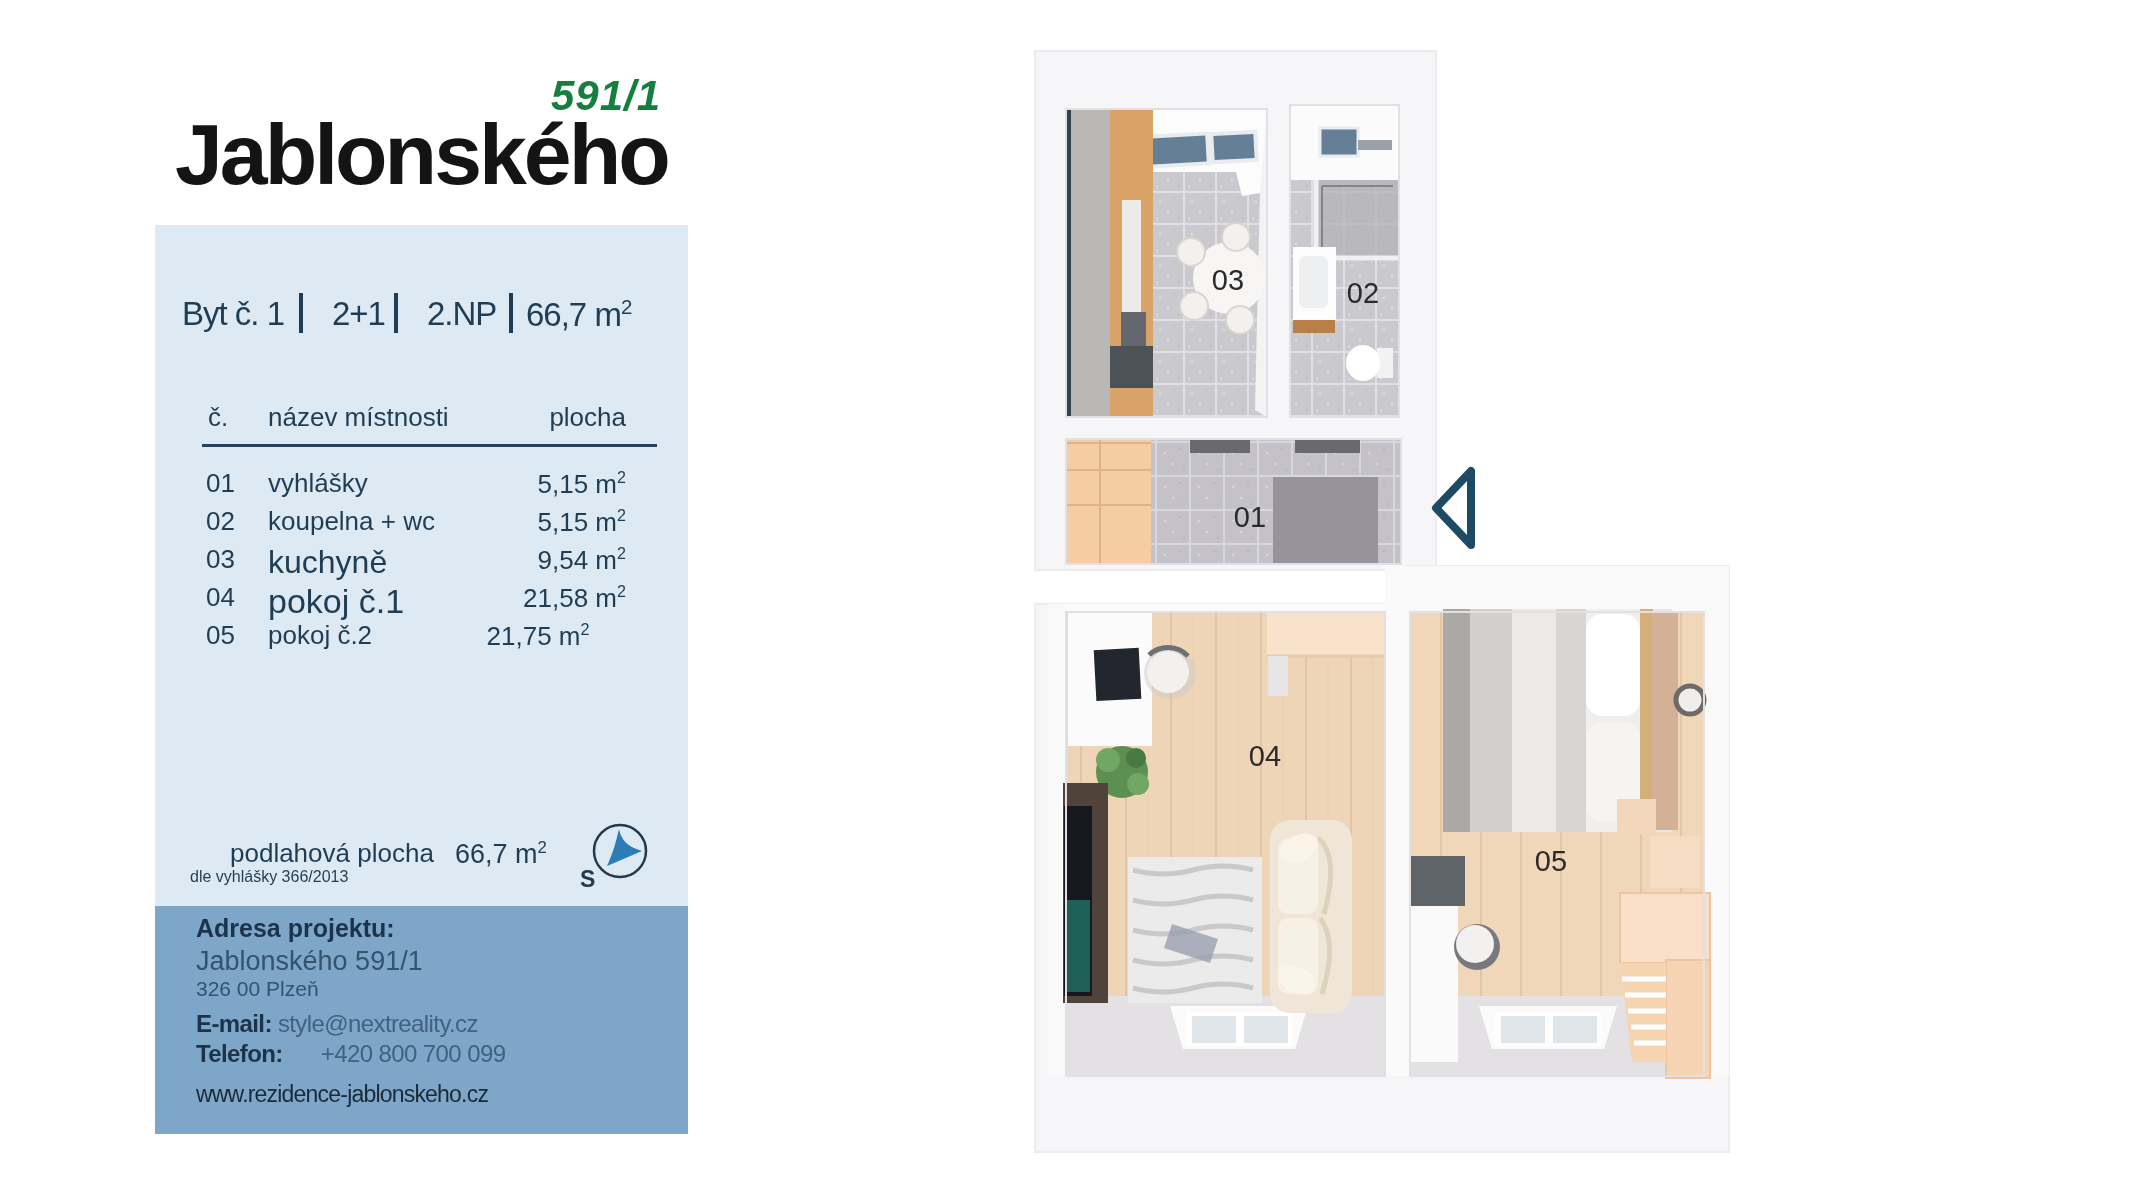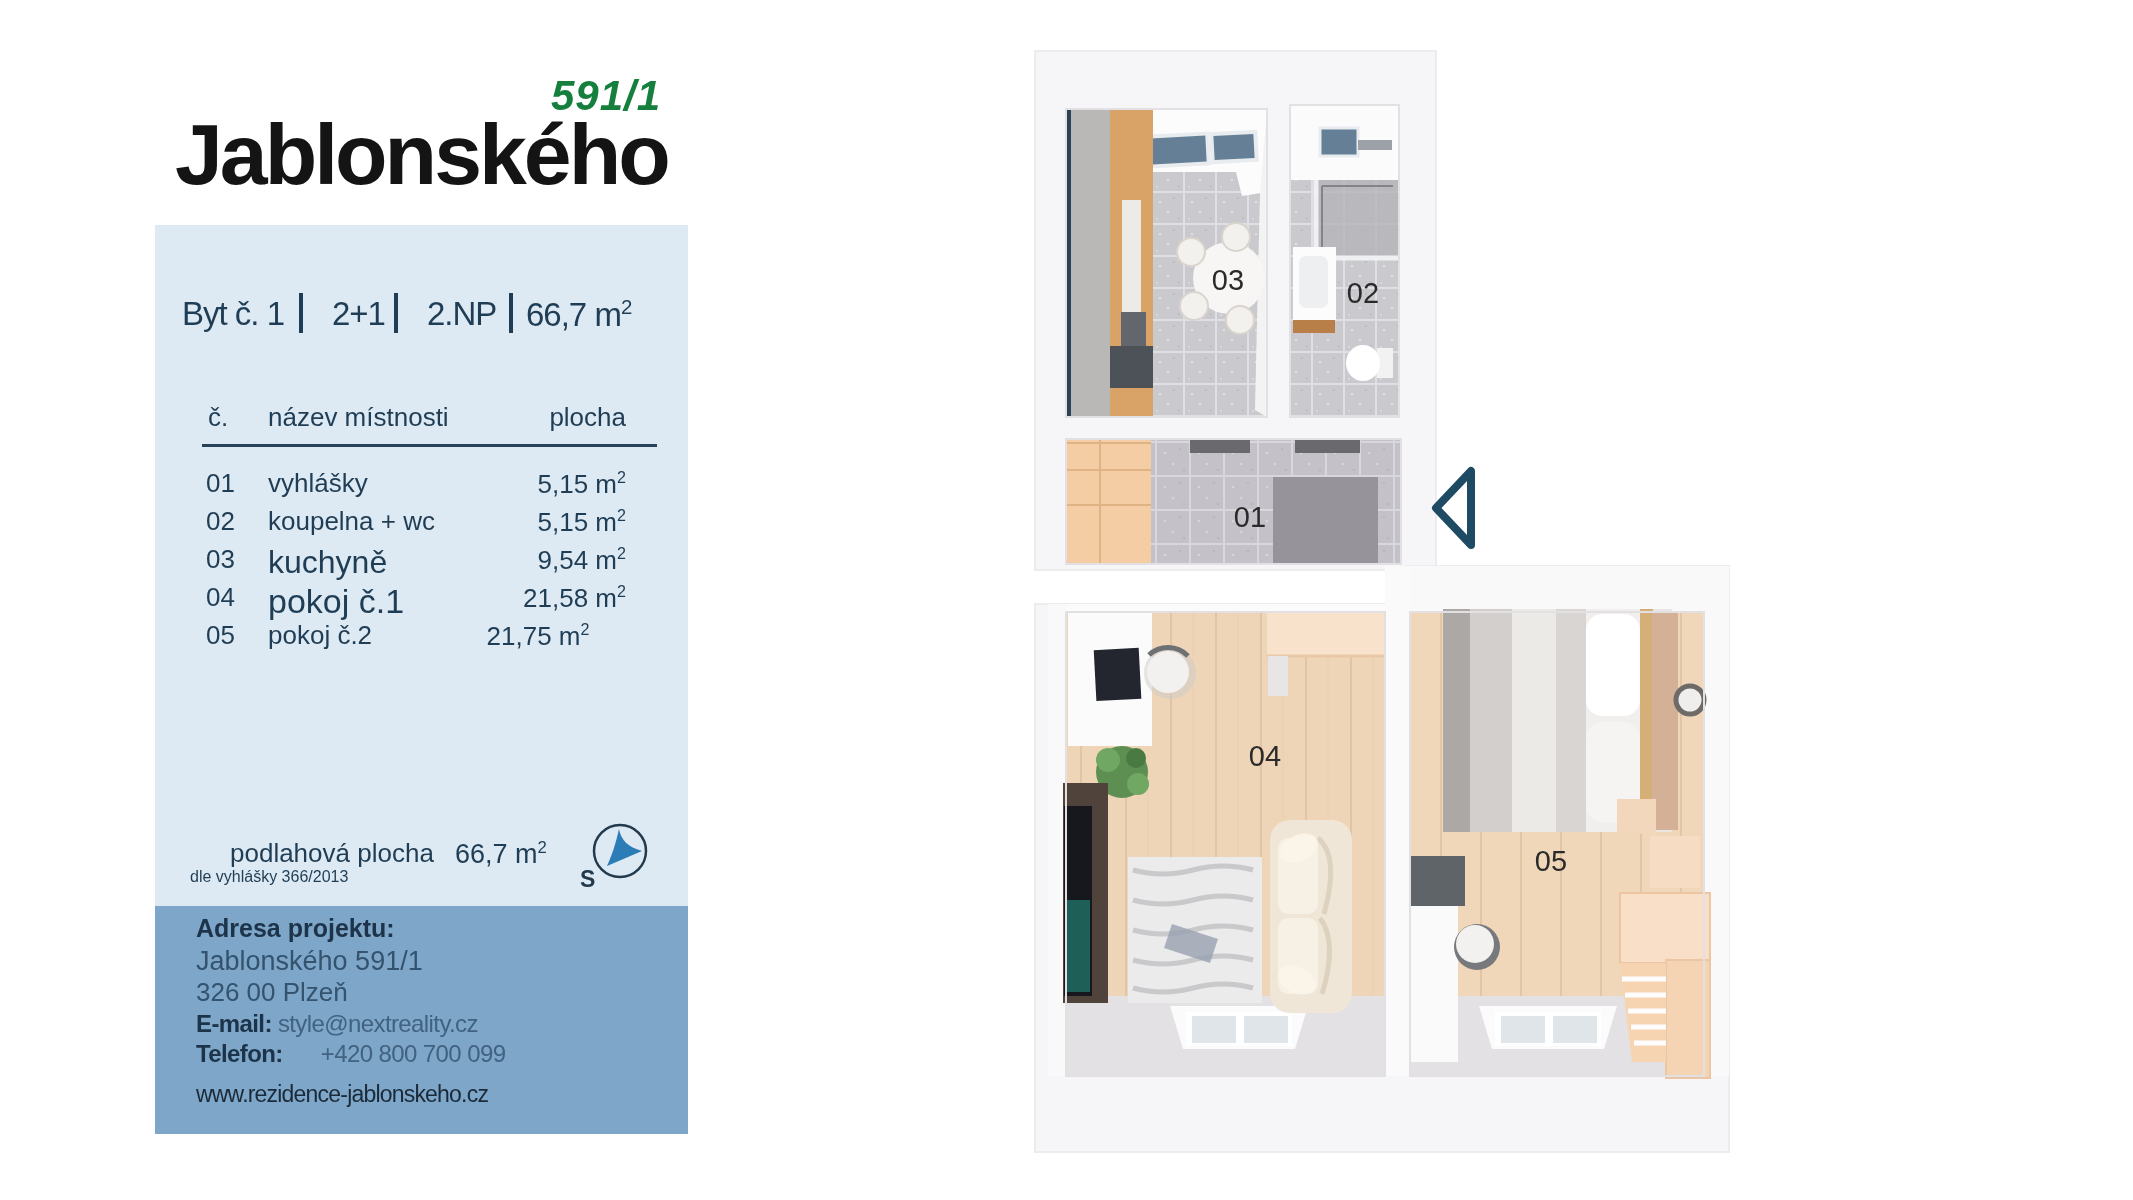--- a/index.html
+++ b/index.html
@@ -81,21 +81,21 @@
 <svg class="abs" style="left:570px;top:815px;" width="90" height="80" viewBox="570 815 90 80">
   <circle cx="620" cy="851" r="26" fill="none" stroke="#223a4c" stroke-width="2.5"></circle>
   <path d="M 619 829 C 621 840 628 847 642 851 L 607 866 C 613 853 616 842 619 829 Z" fill="#2b7cb7"></path>
   <text x="580" y="887" font-size="23" font-weight="bold" fill="#223a4c" font-family="Liberation Sans">S</text>
 </svg>
 
 <div class="abs" style="left:196px;top:914px;font-size:25px;font-weight:bold;color:#1d3349;">Adresa projektu:</div>
 
 <div class="abs" style="left:196px;top:946px;font-size:27px;color:#33536f;">Jablonského 591/1</div>
 
-<div class="abs" style="left:196px;top:977px;font-size:26px;color:#33536f;">326 00 Plzeň</div>
+<div class="abs" style="left:196px;top:977px;font-size:21px;color:#33536f;">326 00 Plzeň</div>
 
 <div class="abs" style="left:196px;top:1010px;font-size:24px;color:#1d3349;letter-spacing:-0.6px;"><b>E-mail:</b> <span style="color:#426281;">style@nextreality.cz</span></div>
 
 <div class="abs" style="left:196px;top:1040px;font-size:24px;color:#1d3349;letter-spacing:-0.6px;"><b>Telefon:</b> <span style="color:#426281;margin-left:32px;">+420 800 700 099</span></div>
 
 <div class="abs" style="left:196px;top:1081px;font-size:23px;color:#1b2a38;letter-spacing:-0.8px;">www.rezidence-jablonskeho.cz</div>
 
 <svg class="abs" style="left:1030px;top:40px;" width="710" height="1125" viewBox="1030 40 710 1125">
   <defs>
     <pattern id="tile" width="32" height="32" patternUnits="userSpaceOnUse">

